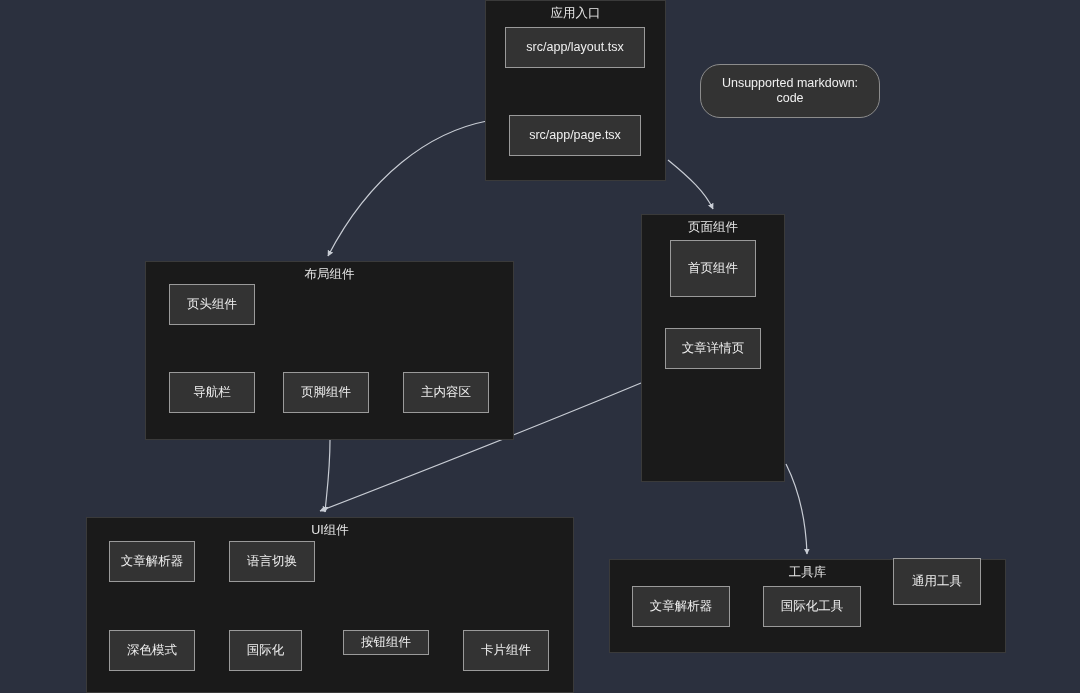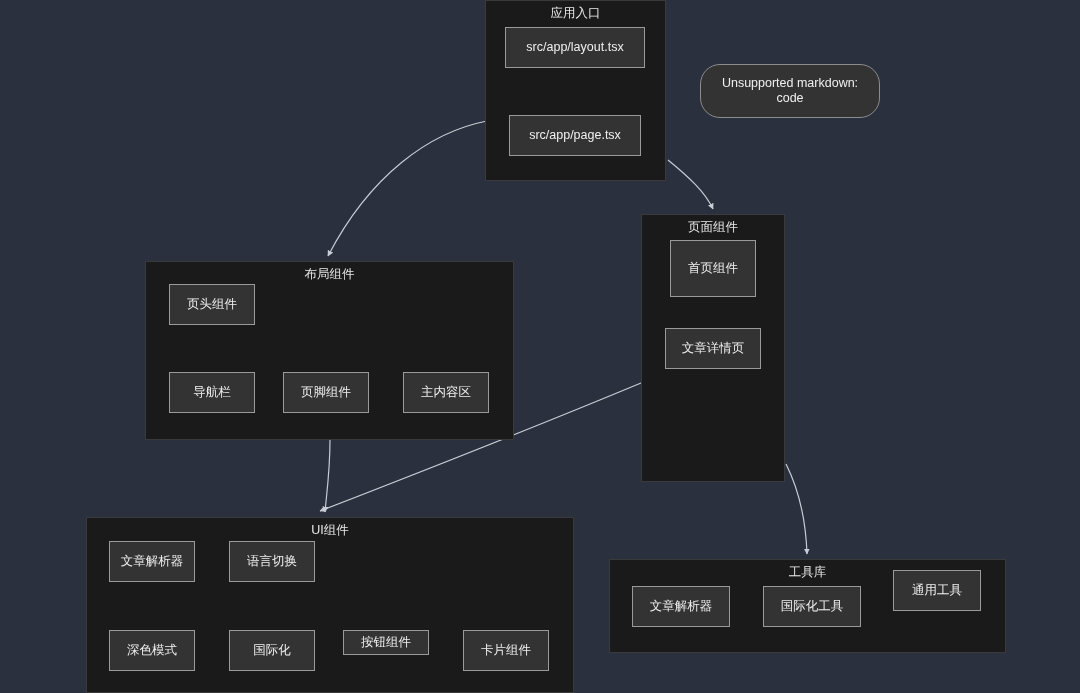--- a/index.html
+++ b/index.html
@@ -121,24 +121,24 @@
   </div>
   <div class="node" style="left:670px; top:240px; width:86px; height:57px;">首页组件</div>
   <div class="node" style="left:665px; top:328px; width:96px; height:41px;">文章详情页</div>
 
   <div class="cluster" style="left:86px; top:517px; width:488px; height:176px;">
     <div class="cluster-title">UI组件</div>
   </div>
   <div class="node" style="left:109px; top:541px; width:86px; height:41px;">文章解析器</div>
   <div class="node" style="left:229px; top:541px; width:86px; height:41px;">语言切换</div>
   <div class="node" style="left:109px; top:630px; width:86px; height:41px;">深色模式</div>
-  <div class="node" style="left:229px; top:630px; width:86px; height:41px;">国际化</div>
+  <div class="node" style="left:229px; top:630px; width:73px; height:41px;">国际化</div>
   <div class="node" style="left:343px; top:630px; width:86px; height:25px;">按钮组件</div>
   <div class="node" style="left:463px; top:630px; width:86px; height:41px;">卡片组件</div>
 
   <div class="cluster" style="left:609px; top:559px; width:397px; height:94px;">
     <div class="cluster-title">工具库</div>
   </div>
   <div class="node" style="left:632px; top:586px; width:98px; height:41px;">文章解析器</div>
   <div class="node" style="left:763px; top:586px; width:98px; height:41px;">国际化工具</div>
-  <div class="node" style="left:893px; top:570px; width:88px; height:41px;">通用工具</div>
+  <div class="node" style="left:893px; top:558px; width:88px; height:47px;">通用工具</div>
 
 </div>
 
 </body></html>

